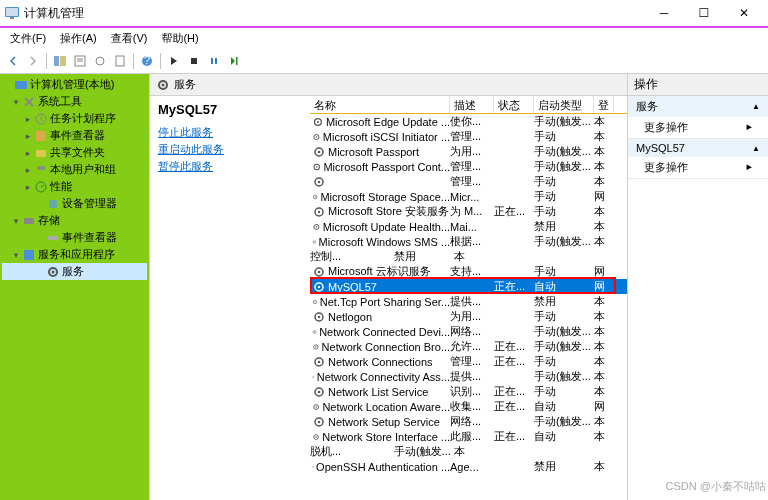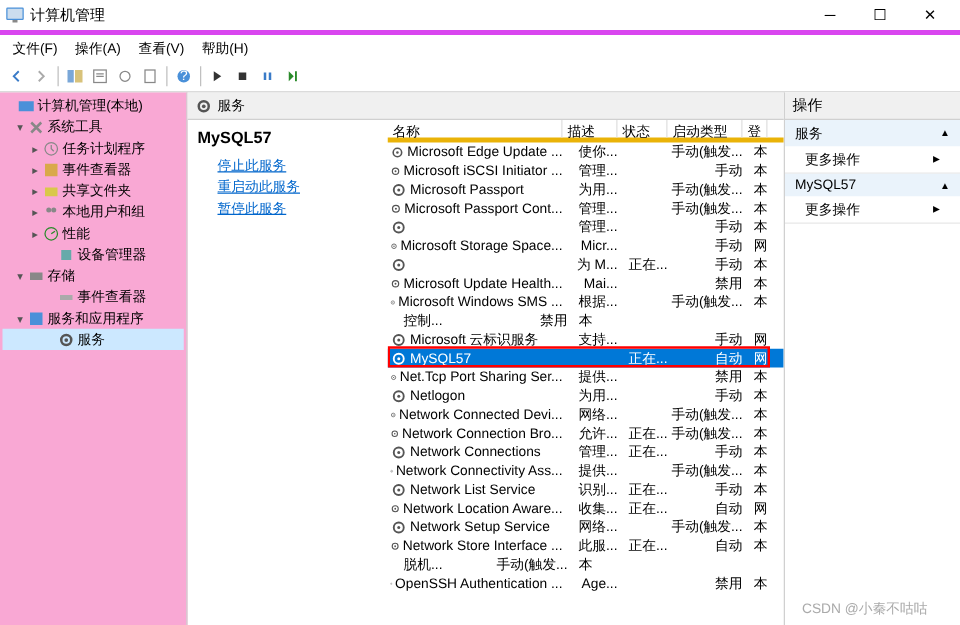--- a/index.html
+++ b/index.html
@@ -1,60 +1,60 @@
 <!DOCTYPE html>
 <html><head>
 <meta charset="utf-8">
 <style>
 * { margin: 0; padding: 0; box-sizing: border-box; font-family: "Microsoft YaHei", "Segoe UI", sans-serif; font-size: 11px; }
 body { background: #fff; width: 768px; height: 500px; overflow: hidden; position: relative; }
-.titlebar { height: 28px; display: flex; align-items: center; padding: 0 4px; border-bottom: 4px solid #d946ef; }
+.titlebar { height: 28px; display: flex; align-items: center; padding: 0 4px; border-bottom: 2px solid #d946ef; }
 .titlebar .icon { width: 16px; height: 16px; margin-right: 4px; }
 .titlebar .title { flex: 1; font-size: 12px; }
 .titlebar .controls { display: flex; }
 .titlebar .controls div { width: 40px; height: 28px; display: flex; align-items: center; justify-content: center; font-size: 12px; }
 .menubar { height: 20px; display: flex; align-items: center; padding: 0 4px; gap: 2px; }
 .menubar span { padding: 2px 6px; cursor: default; }
 .toolbar { height: 26px; display: flex; align-items: center; padding: 0 4px; gap: 2px; border-bottom: 1px solid #d0d0d0; }
 .toolbar .tbtn { width: 18px; height: 18px; display: flex; align-items: center; justify-content: center; }
 .toolbar .sep { width: 1px; height: 16px; background: #c0c0c0; margin: 0 2px; }
 .main { display: flex; height: 426px; }
-.tree { width: 150px; border-right: 1px solid #d0d0d0; overflow: auto; padding: 2px; background: #f9a8d4; }
+.tree { width: 150px; border-right: 1px solid #d0d0d0; overflow: auto; padding: 2px; background: #84cc16; }
 .tree-item { display: flex; align-items: center; padding: 1px 0; white-space: nowrap; cursor: default; }
 .tree-item .chev { width: 12px; text-align: center; color: #555; font-size: 9px; }
 .tree-item .icn { width: 14px; height: 14px; margin-right: 2px; }
 .tree-item.selected { background: #cce8ff; }
 .content { flex: 1; display: flex; flex-direction: column; border-right: 1px solid #d0d0d0; }
 .content-hdr { height: 22px; background: #f0f0f0; display: flex; align-items: center; padding: 0 6px; border-bottom: 1px solid #d0d0d0; }
 .content-hdr .icn { width: 14px; height: 14px; margin-right: 4px; }
 .content-body { flex: 1; display: flex; }
 .left-pane { width: 160px; padding: 6px 8px; }
 .left-pane .h { font-size: 13px; font-weight: bold; margin-bottom: 8px; }
-.left-pane a { color: #0066cc; text-decoration: none; display: block; margin: 2px 16px; }
+.left-pane a { color: #0066cc; text-decoration: none; display: block; margin: 2px 0; }
 .left-pane a .u { text-decoration: underline; }
 .list-pane { flex: 1; overflow: hidden; position: relative; }
-.list-hdr { display: flex; background: #fff; border-bottom: 4px solid #eab308; height: 18px; font-size: 11px; }
+.list-hdr { display: flex; background: #fff; border-bottom: 1px solid #eab308; height: 18px; font-size: 11px; }
 .list-hdr div { padding: 2px 4px; border-right: 1px solid #e0e0e0; }
 .list-body { overflow: auto; height: 386px; position: relative; }
-.row { display: flex; align-items: center; height: 15px; padding: 0; cursor: default; text-align: right; }
+.row { display: flex; align-items: center; height: 15px; padding: 0; cursor: default; }
 .row .c-name { width: 140px; display: flex; align-items: center; overflow: hidden; white-space: nowrap; }
 .row .c-desc { width: 44px; overflow: hidden; white-space: nowrap; }
 .row .c-status { width: 40px; overflow: hidden; white-space: nowrap; }
 .row .c-start { width: 60px; overflow: hidden; white-space: nowrap; }
 .row .c-log { width: 20px; overflow: hidden; white-space: nowrap; }
 .row .gear { width: 14px; height: 14px; margin: 0 2px; }
 .row.selected { background: #0078d7; color: #fff; }
 .highlight-box { position: absolute; border: 2px solid red; pointer-events: none; }
 .actions { width: 140px; background: #fff; }
 .actions-hdr { height: 22px; background: #f0f0f0; padding: 2px 6px; border-bottom: 1px solid #d0d0d0; font-size: 12px; }
 .action-sec { border-bottom: 1px solid #e8e8e8; }
 .action-sec .sec-hdr { background: #eaf3fb; padding: 3px 8px; display: flex; justify-content: space-between; align-items: center; font-size: 11px; }
 .action-sec .sec-hdr .tri { font-size: 8px; }
 .action-item { padding: 3px 16px; font-size: 11px; cursor: default; }
-.watermark { position: absolute; bottom: 6px; right: 26px; color: #aaa; font-size: 11px; margin-left: 16px; }
+.watermark { position: absolute; bottom: 6px; right: 2px; color: #aaa; font-size: 11px; margin-left: 16px; }
 svg { display: block; }
 </style>
 </head>
 <body>
 
 <div class="titlebar">
   <svg class="icon" viewBox="0 0 16 16">
       <rect x="1" y="2" width="14" height="10" fill="#4a90d9" rx="1"></rect>
       <rect x="2" y="3" width="12" height="8" fill="#cde"></rect>
       <rect x="6" y="12" width="4" height="2" fill="#888"></rect>
@@ -333,20 +333,21 @@
               <div class="c-status"></div>
               <div class="c-start">手动</div>
               <div class="c-log">网</div>
             </div>
             <div class="row">
               <div class="c-name">
                 <svg class="gear" viewBox="0 0 14 14">
                   <circle cx="7" cy="7" r="4" fill="none" stroke="#555" stroke-width="1.5"></circle>
                   <circle cx="7" cy="7" r="1.2" fill="#555"></circle>
                 </svg>
+                <span>Microsoft Store 安装服务</span>
               </div>
               <div class="c-desc">为 M...</div>
               <div class="c-status">正在...</div>
               <div class="c-start">手动</div>
               <div class="c-log">本</div>
             </div>
             <div class="row">
               <div class="c-name">
                 <svg class="gear" viewBox="0 0 14 14">
                   <circle cx="7" cy="7" r="4" fill="none" stroke="#555" stroke-width="1.5"></circle>

